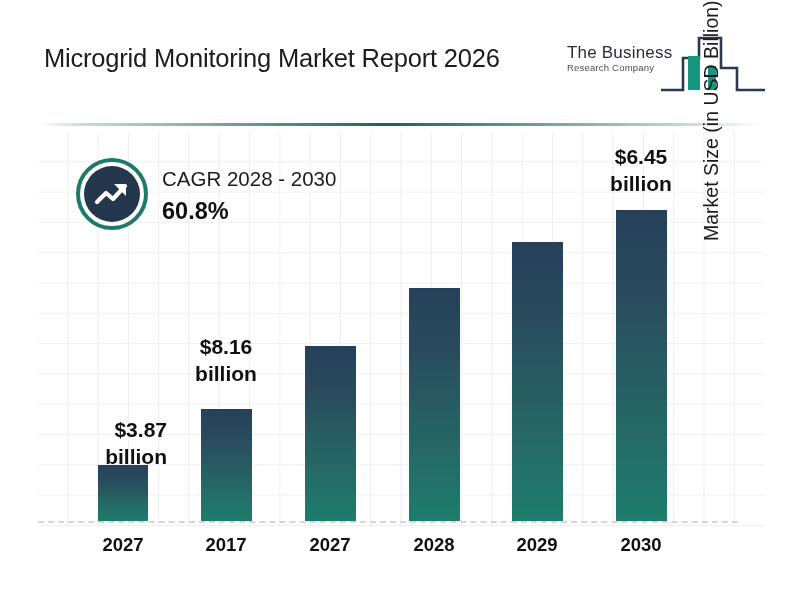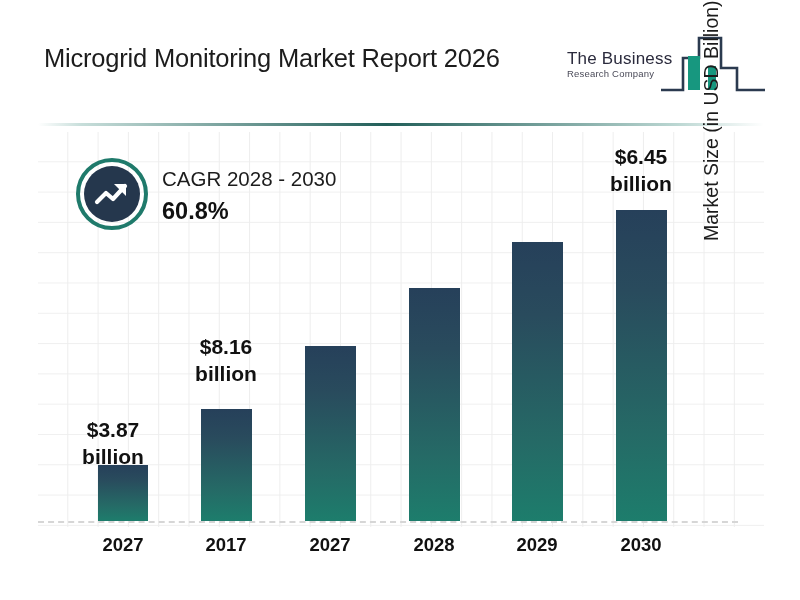--- a/index.html
+++ b/index.html
@@ -36,21 +36,20 @@
   #logo {
     position: absolute;
     left: 565px; top: 28px;
     width: 200px; height: 72px;
   }
   #logo-text {
     position: absolute;
     left: 2px; top: 16px;
     width: 120px;
     text-align: left;
-    margin-top: 6px;
   }
   #logo-line1 {
     font-size: 17px;
     font-weight: 400;
     color: #2b2b3d;
     letter-spacing: 0.2px;
     line-height: 18px;
     white-space: nowrap;
   }
   #logo-line2 {
@@ -226,21 +225,21 @@
 </div>
 
 <div id="chart-area">
   <div id="grid"></div>
 </div>
 <div id="axis-baseline"></div>
 
 <div id="bars">
 
   <div class="bar" style="left:98px; width:50px; height:56px;"></div>
-  <div class="bar-label" style="left:53px; top:416px; width:120px;">
+  <div class="bar-label" style="left:47px; top:416px; width:120px;text-align:right;">
     <div>$3.87</div>
     <div>billion</div>
   </div>
 
   <div class="bar" style="left:201px; width:51px; height:112px;"></div>
   <div class="bar-label" style="left:166px; top:333px; width:120px;">
     <div>$8.16</div>
     <div>billion</div>
   </div>
 

